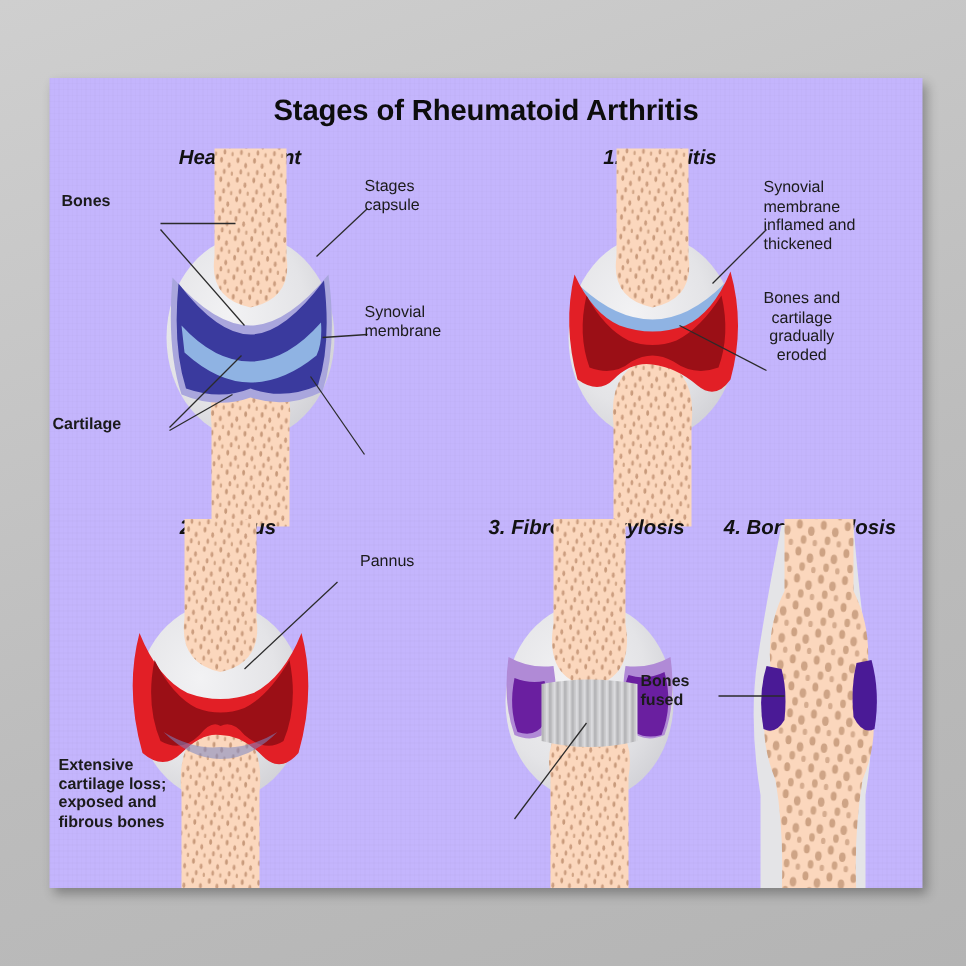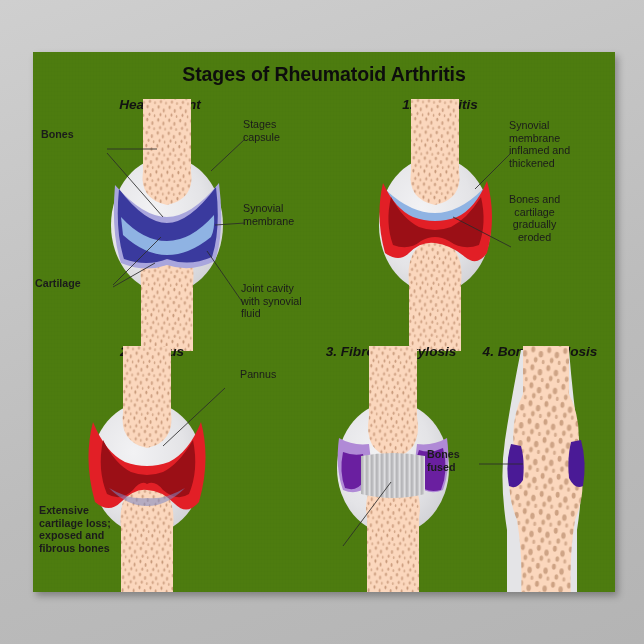--- a/index.html
+++ b/index.html
@@ -12,21 +12,21 @@
   }
   
   #backdrop{
     position:absolute;inset:0;
     background:
       linear-gradient(160deg,#cfcfcf 0%,#c4c4c4 35%,#bcbcbc 60%,#b4b4b4 100%);
   }
   #poster{
     position:absolute;
     left:33px;top:52px;width:582px;height:540px;
-    background:#4d7c0f;
+    background:#c4b5fd;
     box-shadow:3px 4px 7px rgba(0,0,0,.30);
     overflow:hidden;
   }
   
   #poster:before{
     content:"";position:absolute;inset:0;pointer-events:none;
     background:
       repeating-linear-gradient(90deg,rgba(0,0,0,.012) 0 1px,rgba(0,0,0,0) 1px 3px),
       repeating-linear-gradient(0deg,rgba(0,0,0,.010) 0 1px,rgba(0,0,0,0) 1px 4px);
   }
@@ -130,23 +130,20 @@
         <line x1="78" y1="174" x2="120" y2="150"></line>
       </g>
     </svg>
 
     <div class="callout left" style="left:6px;top:31px;">Bones</div>
     <div class="callout left" style="left:0px;top:180px;">Cartilage</div>
     <div class="callout right" style="left:208px;top:21px;">Stages
 capsule</div>
     <div class="callout right" style="left:208px;top:105px;">Synovial
 membrane</div>
-    <div class="callout right" style="left:206px;top:185px;">Joint cavity
-with synovial
-fluid</div>
   </div>
 
   <div class="panel" style="left:292px;top:45px;width:290px;height:245px;">
     <div class="panel-title" style="left:-10px;width:250px;">1. Synovitis</div>
 
     <svg class="figure" width="290" height="230" style="left:0;top:16px;">
       <ellipse cx="110" cy="112" rx="56" ry="68" fill="url(#capsGrad)"></ellipse>
       <path d="M86,-14 L134,-14 L134,58 Q138,86 110,92 Q82,86 86,58 Z" fill="url(#boneTex)"></path>
       <path d="M84,170 Q80,132 110,126 Q140,132 136,170 L136,238 L84,238 Z" fill="url(#boneTex)"></path>
 

